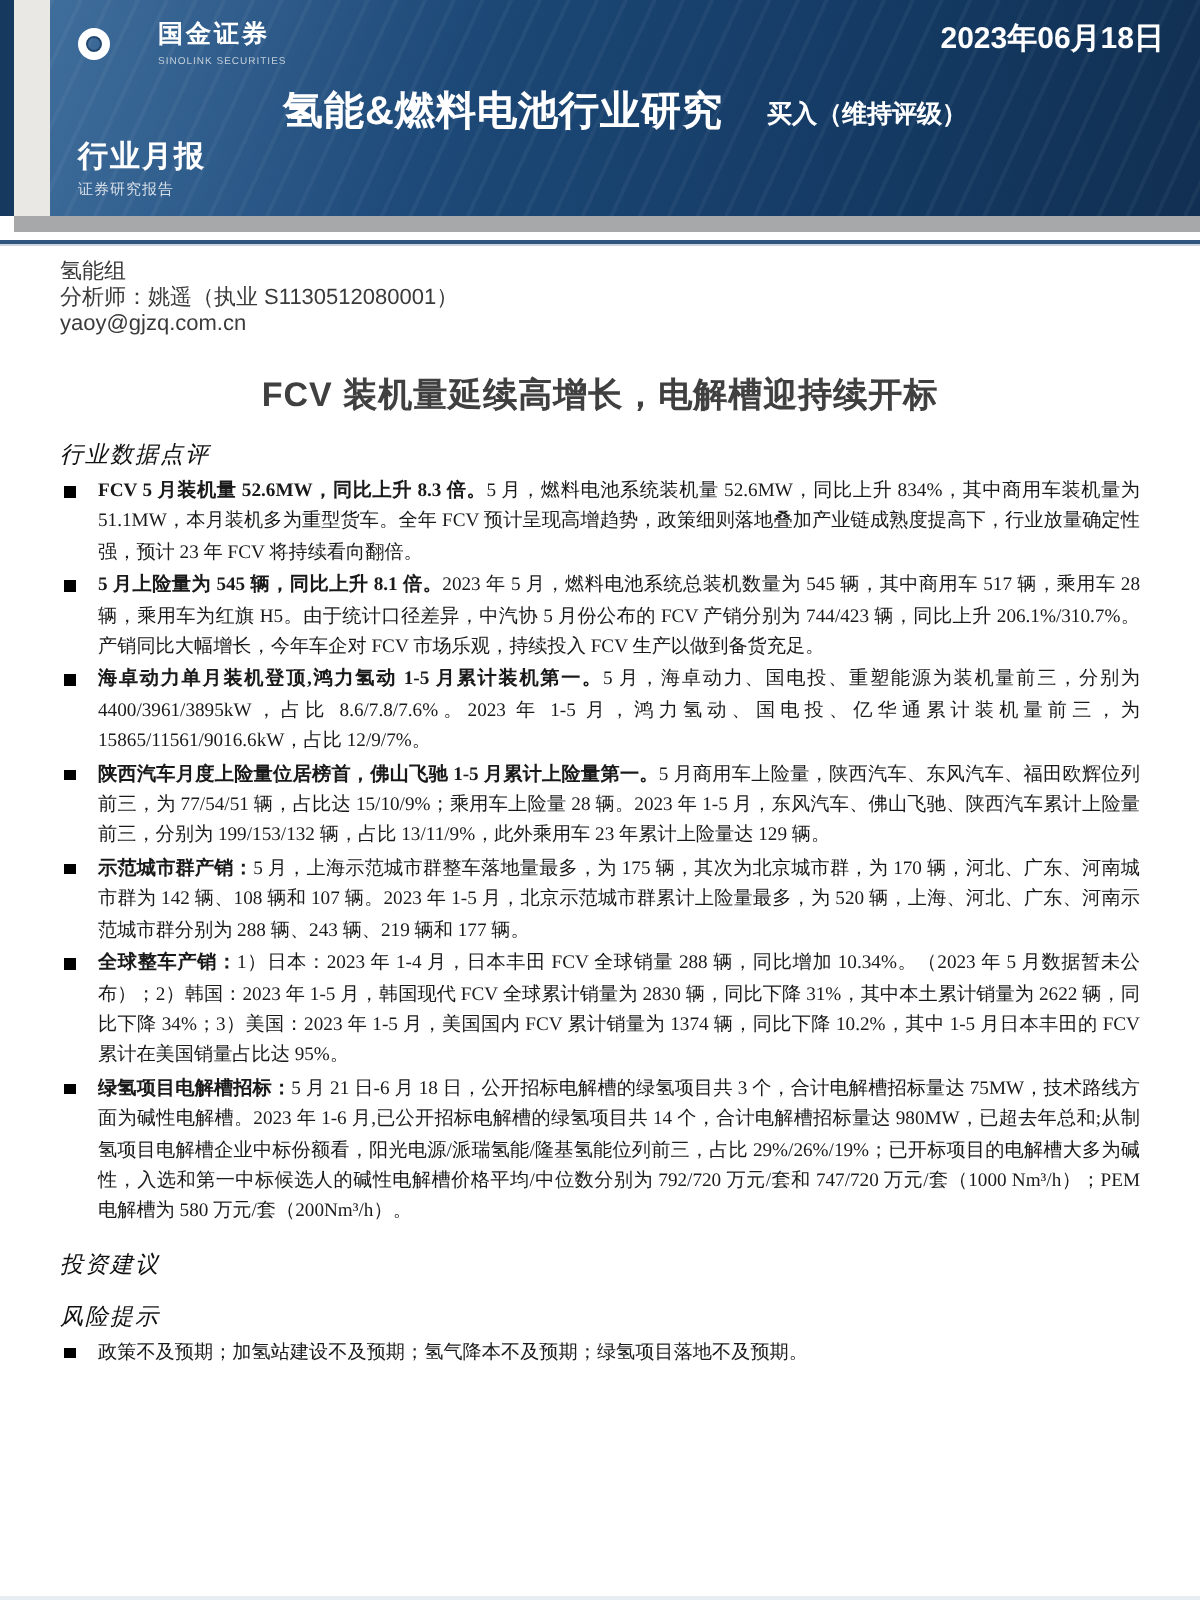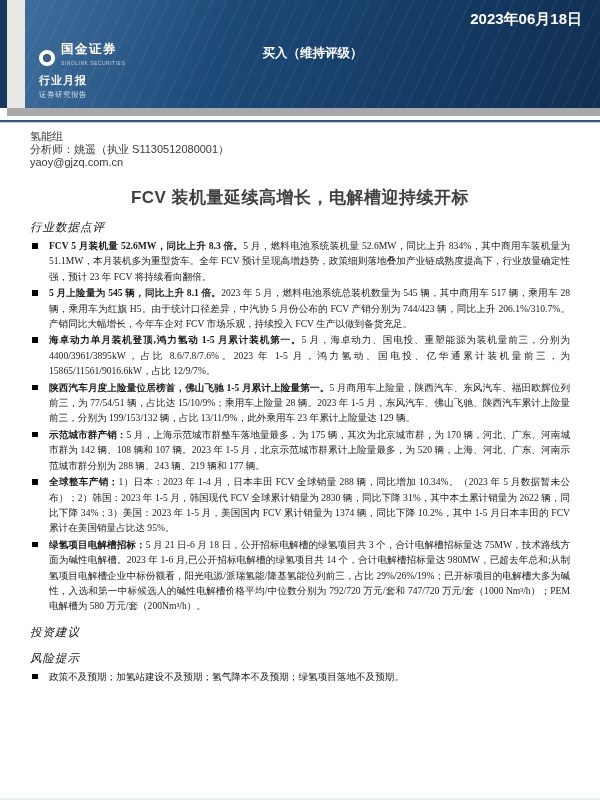--- a/index.html
+++ b/index.html
@@ -54,23 +54,22 @@
     position: absolute;
     left: 0; top: 120px;
     width: 600px; height: 2px;
     background: #30557e;
     box-shadow: 0 1px 0 rgba(48,85,126,0.25);
   }
 
   .brand {
     position: absolute;
     top: 9px; left: 14px;
-    display: flex; gap: 6px; align-items: flex-end;
-    z-index: 2;
-    margin-top: 32px;
+    display: flex; gap: 24px; align-items: center;
+    z-index: 2;
   }
   .logo-ring {
     display: block;
     width: 16px; height: 16px;
     border: 4px solid #ffffff;
     border-radius: 50%;
     margin-top: 1px;
     box-shadow: inset 0 0 0 1px rgba(18,47,82,0.6);
   }
   .brand-cn {
@@ -98,21 +97,21 @@
   }
   .banner-rating {
     font-size: 12.5px; font-weight: bold; color: #ffffff;
     padding-top: 3px;
   }
   .report-type {
     position: absolute;
     left: 14px; bottom: 8px;
     z-index: 2;
   }
-  .report-type-main { font-size: 11px; font-weight: bold; color: #ffffff; letter-spacing: 1px; }
+  .report-type-main { font-size: 15px; font-weight: bold; color: #ffffff; letter-spacing: 1px; }
   .report-type-sub  { font-size: 7.5px; color: #d7dfe8; margin-top: 2px; letter-spacing: 0.5px; }
 
   
   .content {
     position: absolute;
     left: 30px; right: 30px; top: 130px;
   }
   .analyst-block { color: #3a3a3a; font-size: 11px; line-height: 13px; }
   .analyst-block div { white-space: nowrap; }
 
@@ -175,20 +174,21 @@
       <span class="logo-ring"></span>
       <div class="brand-text">
         <div class="brand-cn">国金证券</div>
         <div class="brand-en">SINOLINK SECURITIES</div>
       </div>
     </div>
 
     <div class="banner-date">2023年06月18日</div>
 
     <div class="banner-title-row">
+      <span class="banner-title">氢能&amp;燃料电池行业研究</span>
       <span class="banner-rating">买入（维持评级）</span>
     </div>
 
     <div class="report-type">
       <div class="report-type-main">行业月报</div>
       <div class="report-type-sub">证券研究报告</div>
     </div>
   </header>
 
   <div class="banner-shadow"></div>

